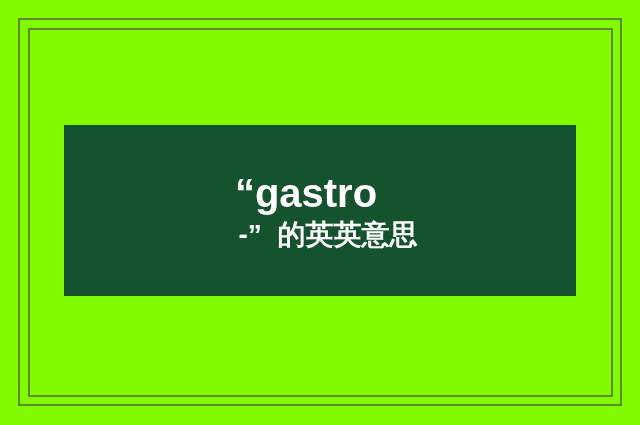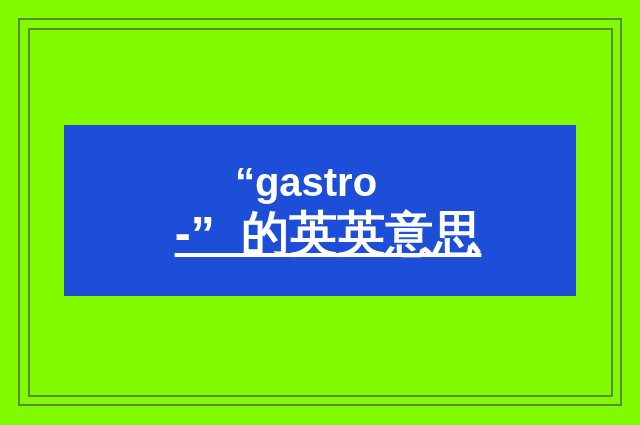--- a/index.html
+++ b/index.html
@@ -41,21 +41,21 @@
     box-sizing: border-box;
   }
 
   
   .title-plate {
     position: absolute;
     left: 64px;
     top: 125px;
     width: 512px;
     height: 171px;
-    background: #1d4ed8;
+    background: #14532d;
     box-sizing: border-box;
     display: flex;
     flex-direction: column;
     align-items: center;
     justify-content: center;
   }
 
   .title-line {
     color: #ffffff;
     font-weight: bold;
@@ -64,23 +64,22 @@
     text-align: center;
     letter-spacing: 0px;
   }
 
   .title-line-1 {
     font-size: 40px;
     margin-left: -28px;
   }
 
   .title-line-2 {
-    font-size: 48px;
+    font-size: 28px;
     margin-left: 16px;
-    text-decoration: underline;
   }
 </style>
 </head>
 <body>
 
 <div id="canvas">
 
   <div class="frame-outer"></div>
   <div class="frame-inner"></div>
 

